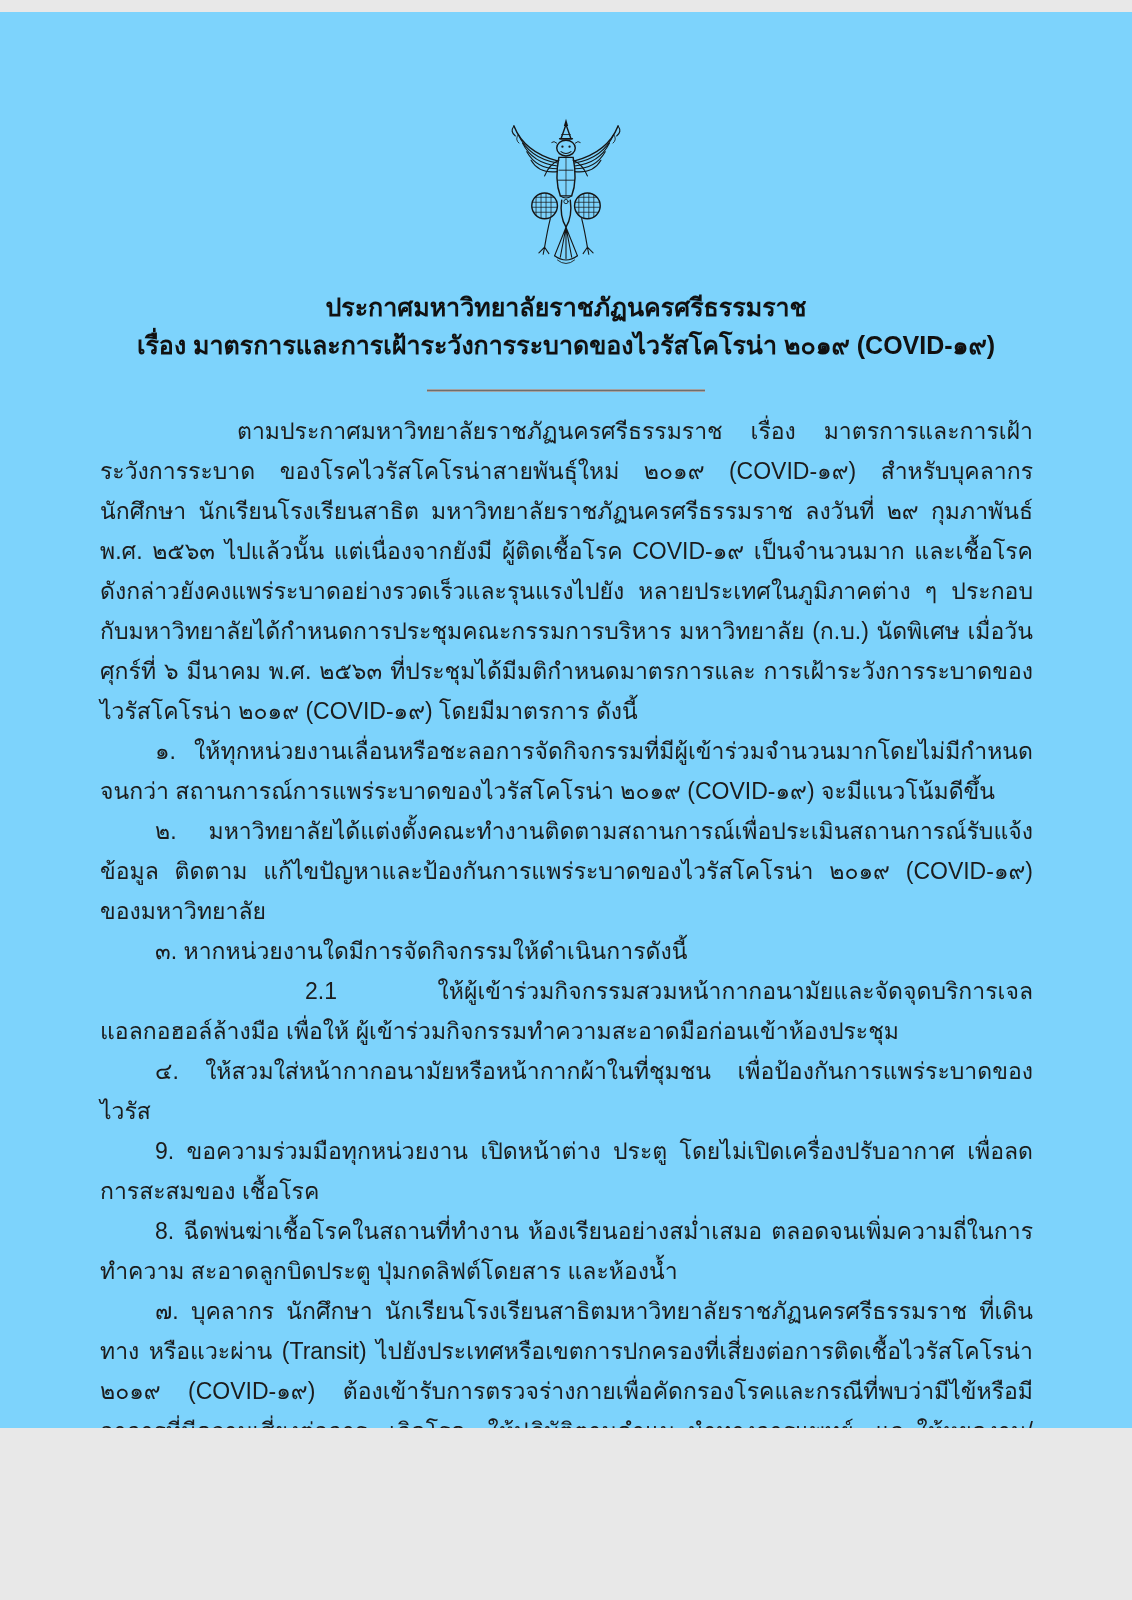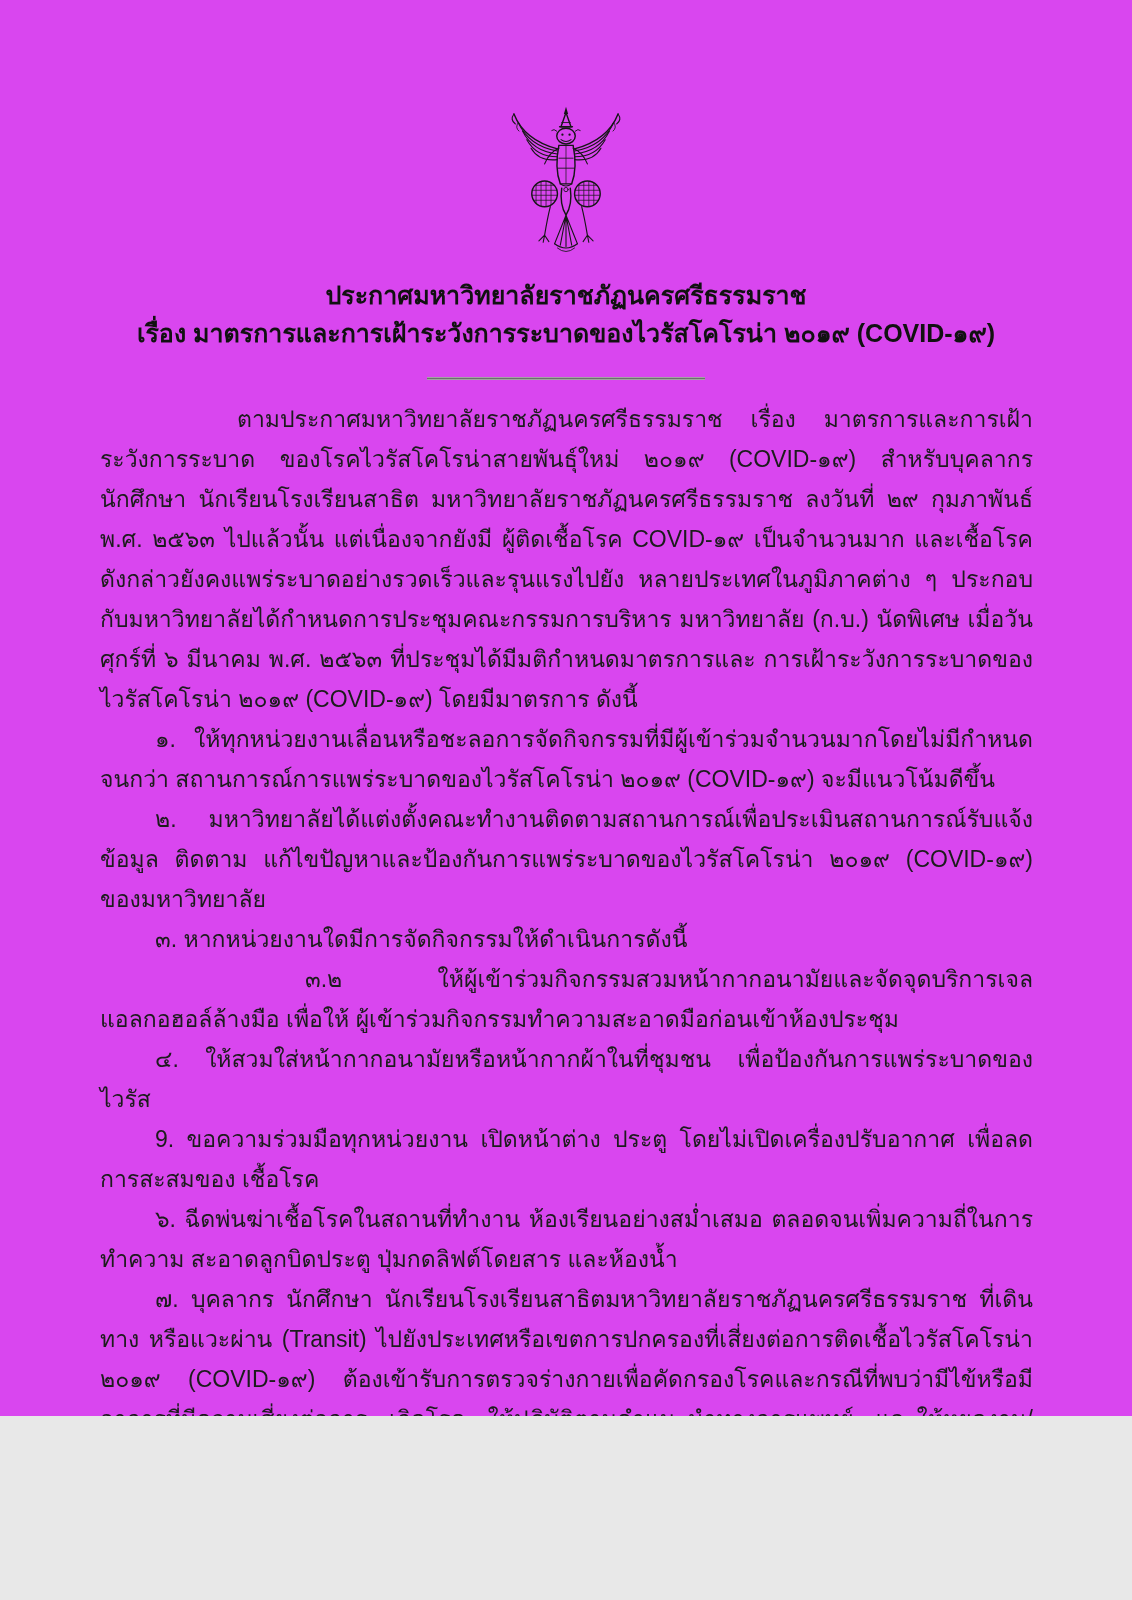--- a/index.html
+++ b/index.html
@@ -1,20 +1,20 @@
 <!DOCTYPE html>
 <html lang="th"><head>
 <meta charset="utf-8">
 <style>
   html,body { margin:0; padding:0; background:#e8e8e8; }
   .page {
     position:relative;
     width:1132px; height:1416px;
-    margin:0 auto;
-    background:#d946ef;
+    margin:12px auto;
+    background:#7dd3fc;
     font-family:"Liberation Sans","DejaVu Sans",sans-serif;
     color:#1c1c1c;
     overflow:hidden;
   }
   .emblem {
     position:absolute; top:104px; left:50%;
     transform:translateX(-50%);
     width:148px; height:164px;
   }
   .emblem svg { width:100%; height:100%; }
@@ -124,20 +124,20 @@
     <div>เรื่อง มาตรการและการเฝ้าระวังการระบาดของไวรัสโคโรน่า ๒๐๑๙ (COVID-๑๙)</div>
   </div>
 
   <div class="divider"></div>
 
   <div class="body-text">
     <p class="intro">ตามประกาศมหาวิทยาลัยราชภัฏนครศรีธรรมราช เรื่อง มาตรการและการเฝ้าระวังการระบาด ของโรคไวรัสโคโรน่าสายพันธุ์ใหม่ ๒๐๑๙ (COVID-๑๙) สำหรับบุคลากร นักศึกษา นักเรียนโรงเรียนสาธิต มหาวิทยาลัยราชภัฏนครศรีธรรมราช ลงวันที่ ๒๙ กุมภาพันธ์ พ.ศ. ๒๕๖๓ ไปแล้วนั้น แต่เนื่องจากยังมี ผู้ติดเชื้อโรค COVID-๑๙ เป็นจำนวนมาก และเชื้อโรคดังกล่าวยังคงแพร่ระบาดอย่างรวดเร็วและรุนแรงไปยัง หลายประเทศในภูมิภาคต่าง ๆ ประกอบกับมหาวิทยาลัยได้กำหนดการประชุมคณะกรรมการบริหาร มหาวิทยาลัย (ก.บ.) นัดพิเศษ เมื่อวันศุกร์ที่ ๖ มีนาคม พ.ศ. ๒๕๖๓ ที่ประชุมได้มีมติกำหนดมาตรการและ การเฝ้าระวังการระบาดของไวรัสโคโรน่า ๒๐๑๙ (COVID-๑๙) โดยมีมาตรการ ดังนี้</p>
     <p class="item">๑. ให้ทุกหน่วยงานเลื่อนหรือชะลอการจัดกิจกรรมที่มีผู้เข้าร่วมจำนวนมากโดยไม่มีกำหนดจนกว่า สถานการณ์การแพร่ระบาดของไวรัสโคโรน่า ๒๐๑๙ (COVID-๑๙) จะมีแนวโน้มดีขึ้น</p>
     <p class="item">๒. มหาวิทยาลัยได้แต่งตั้งคณะทำงานติดตามสถานการณ์เพื่อประเมินสถานการณ์รับแจ้งข้อมูล ติดตาม แก้ไขปัญหาและป้องกันการแพร่ระบาดของไวรัสโคโรน่า ๒๐๑๙ (COVID-๑๙) ของมหาวิทยาลัย</p>
     <p class="item">๓. หากหน่วยงานใดมีการจัดกิจกรรมให้ดำเนินการดังนี้</p>
-    <p class="subitem">๓.๒ ให้ผู้เข้าร่วมกิจกรรมสวมหน้ากากอนามัยและจัดจุดบริการเจลแอลกอฮอล์ล้างมือ เพื่อให้ ผู้เข้าร่วมกิจกรรมทำความสะอาดมือก่อนเข้าห้องประชุม</p>
+    <p class="subitem">2.1 ให้ผู้เข้าร่วมกิจกรรมสวมหน้ากากอนามัยและจัดจุดบริการเจลแอลกอฮอล์ล้างมือ เพื่อให้ ผู้เข้าร่วมกิจกรรมทำความสะอาดมือก่อนเข้าห้องประชุม</p>
     <p class="item">๔. ให้สวมใส่หน้ากากอนามัยหรือหน้ากากผ้าในที่ชุมชน เพื่อป้องกันการแพร่ระบาดของไวรัส</p>
     <p class="item">9. ขอความร่วมมือทุกหน่วยงาน เปิดหน้าต่าง ประตู โดยไม่เปิดเครื่องปรับอากาศ เพื่อลดการสะสมของ เชื้อโรค</p>
-    <p class="item">๖. ฉีดพ่นฆ่าเชื้อโรคในสถานที่ทำงาน ห้องเรียนอย่างสม่ำเสมอ ตลอดจนเพิ่มความถี่ในการทำความ สะอาดลูกบิดประตู ปุ่มกดลิฟต์โดยสาร และห้องน้ำ</p>
+    <p class="item">8. ฉีดพ่นฆ่าเชื้อโรคในสถานที่ทำงาน ห้องเรียนอย่างสม่ำเสมอ ตลอดจนเพิ่มความถี่ในการทำความ สะอาดลูกบิดประตู ปุ่มกดลิฟต์โดยสาร และห้องน้ำ</p>
     <p class="item"><span>๗. บุคลากร นักศึกษา นักเรียนโรงเรียนสาธิตมหาวิทยาลัยราชภัฏนครศรีธรรมราช ที่เดินทาง หรือแวะผ่าน (Transit) ไปยังประเทศหรือเขตการปกครองที่เสี่ยงต่อการติดเชื้อไวรัสโคโรน่า ๒๐๑๙ (COVID-๑๙) ต้องเข้ารับการตรวจร่างกายเพื่อคัดกรองโรคและกรณีที่พบว่ามีไข้หรือมีอาการที่มีความเสี่ยงต่อการ เกิดโรค ให้ปฏิบัติตามคำแนะนำทางการแพทย์ และให้หยุดงาน/เรียนเป็นเวลา ๑๔ วัน สำหรับผู้ที่ไม่มีไข้ หรือไม่มีอาการที่มีความเสี่ยงต่อการเกิดโรคให้สังเกตอาการตนเองอย่างใกล้ชิดและหลีกเลี่ยงกาเข้าร่วม กิจกรรมการเรียนการสอน การประชุมและการสัมมนา เป็นเวลา ๑๔ วันหลังจากกลับถึงประเทศไทย ตาม</span><span class="bold-seg">หลักเกณฑ์สำหรับให้ข้าราชการปฏิบัติงานภายในที่พัก ตามข้อสั่งการของนายกรัฐมนตรี</span></p>
   </div>
 
 </div>
 
 </body></html>

